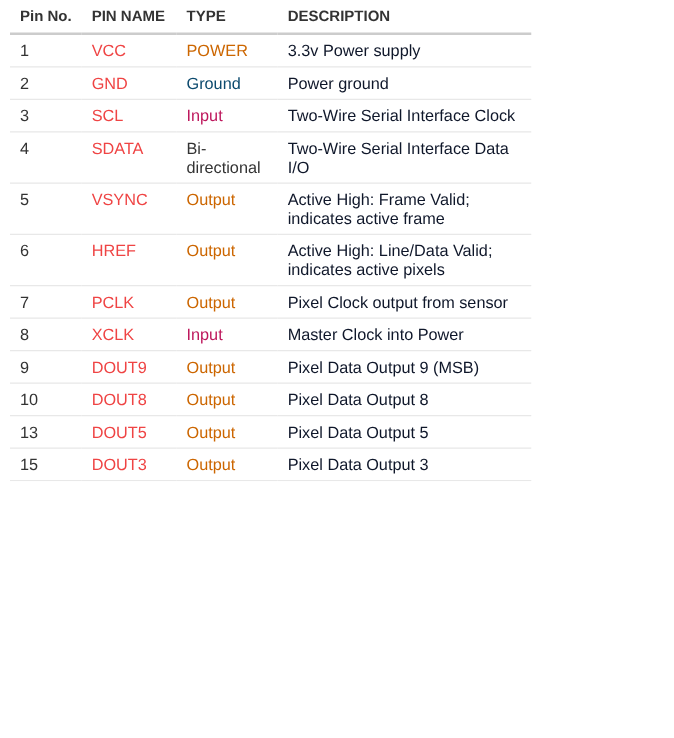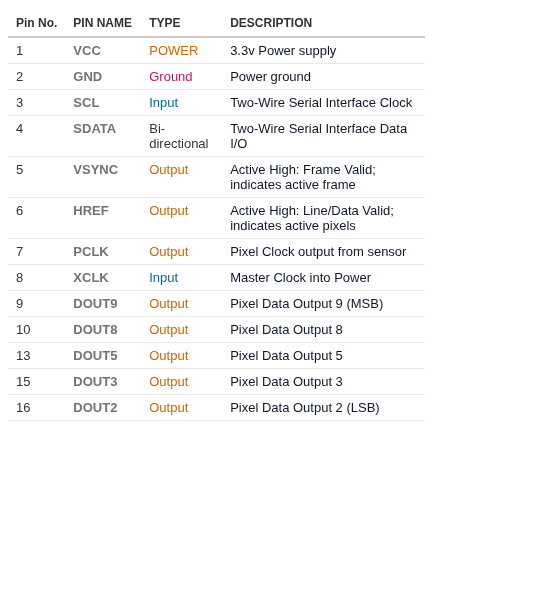--- a/index.html
+++ b/index.html
@@ -8,21 +8,21 @@
       padding: 0;
     }
     body {
       font-family: Arial, sans-serif;
       font-size: 13px;
       background: #fff;
       width: 539px;
     }
     .table-container {
       width: 433px;
-      padding: 10px 8px;
+      padding: 0 8px;
     }
     table {
       width: 100%;
       border-collapse: collapse;
     }
     thead tr {
       border-bottom: 2px solid #ccc;
     }
     th {
       text-align: left;
@@ -40,33 +40,33 @@
     }
     tr.data-row {
       border-bottom: 1px solid #e8e8e8;
     }
     .pin-no {
       color: #333;
       font-weight: normal;
       min-width: 45px;
     }
     .pin-name {
-      color: #737373;
-      font-weight: bold;
+      color: #ef4444;
+      font-weight: normal;
       min-width: 70px;
     }
     .type-power {
       color: #cc6600;
       margin-left: 28px;
     }
     .type-ground {
-      color: #be185d;
+      color: #0c4a6e;
     }
     .type-input {
-      color: #0369a1;
+      color: #be185d;
     }
     .type-output {
       color: #cc6600;
     }
     .type-bidirectional {
       color: #333;
     }
     .description {
       color: #0f172a;
       min-width: 180px;
@@ -155,21 +155,15 @@
           <td class="col-pinname pin-name">DOUT5</td>
           <td class="col-type type-output">Output</td>
           <td class="col-desc description">Pixel Data Output 5</td>
         </tr>
         <tr class="data-row">
           <td class="col-pinno pin-no">15</td>
           <td class="col-pinname pin-name">DOUT3</td>
           <td class="col-type type-output">Output</td>
           <td class="col-desc description">Pixel Data Output 3</td>
         </tr>
-        <tr class="data-row">
-          <td class="col-pinno pin-no">16</td>
-          <td class="col-pinname pin-name">DOUT2</td>
-          <td class="col-type type-output">Output</td>
-          <td class="col-desc description">Pixel Data Output 2 (LSB)</td>
-        </tr>
       </tbody>
   </table>
 </div>
 
 </body></html>

